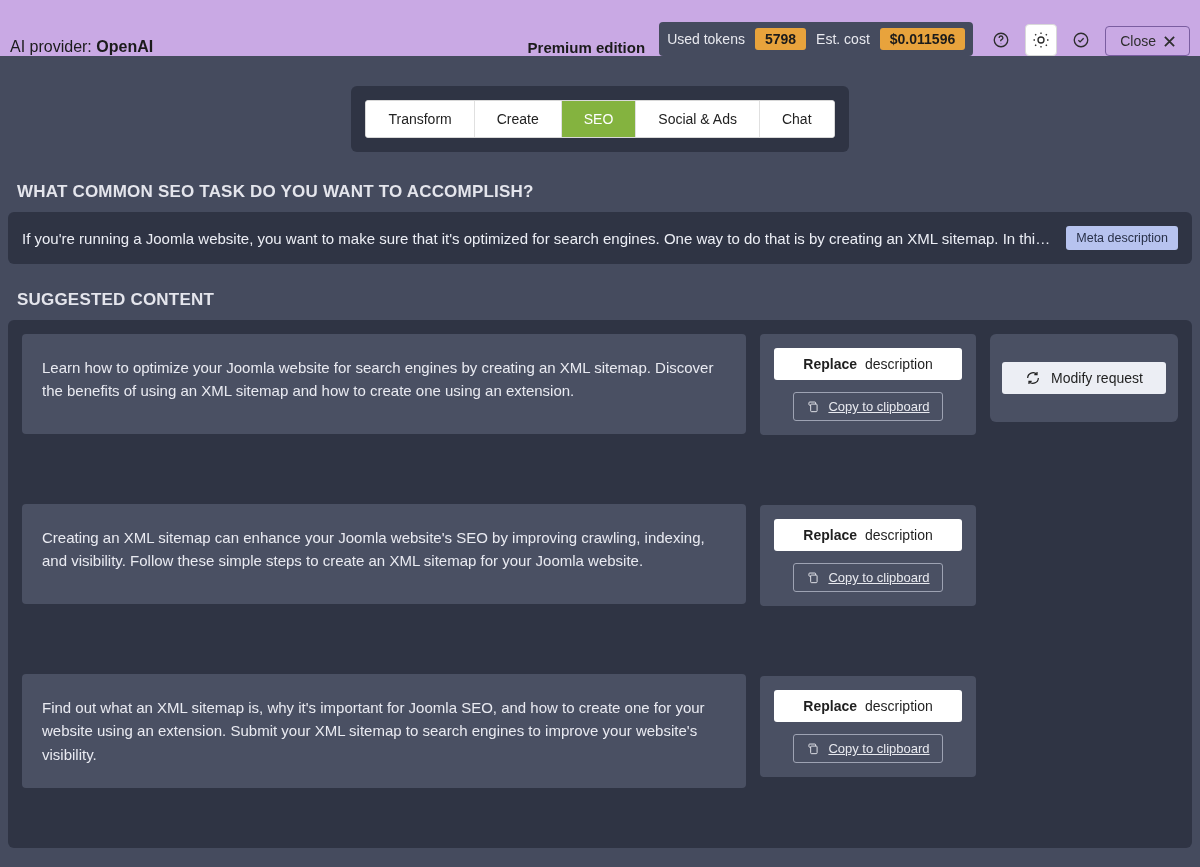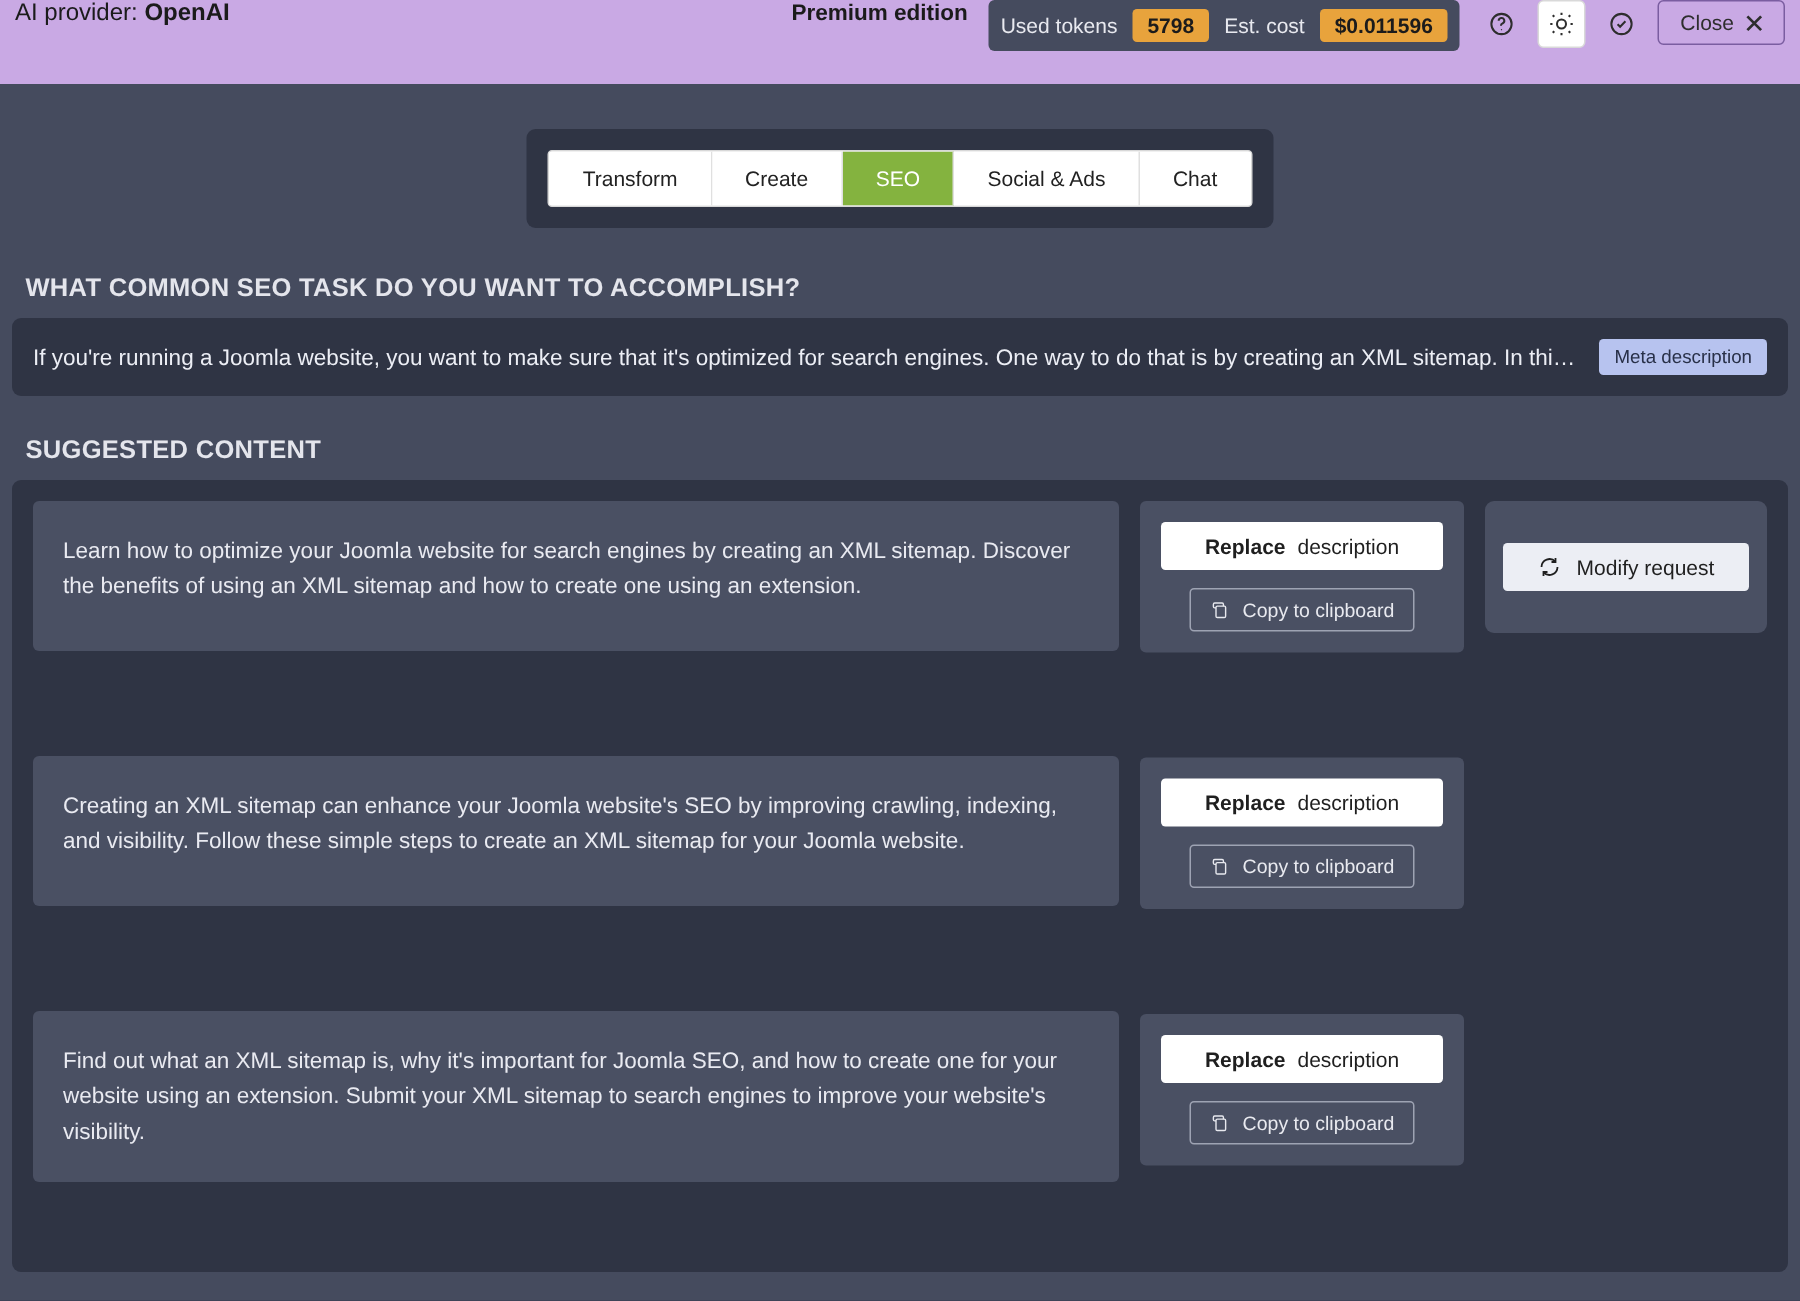--- a/index.html
+++ b/index.html
@@ -3,21 +3,21 @@
 <meta charset="utf-8">
 <style>
   * { box-sizing: border-box; margin: 0; padding: 0; }
   html, body { width: 1200px; height: 867px; font-family: "Segoe UI", Arial, sans-serif; background: #454b5e; color: #e8e9ef; overflow: hidden; }
   
   
   .header {
     background: #c9a9e4;
     height: 56px;
     display: flex;
-    align-items: flex-start;
+    align-items: flex-end;
     padding: 0 10px;
     color: #1b1b1b;
   }
   .header-left { font-size: 16px; padding-left: 0; }
   .header-left .provider-label { }
   .header-left .provider-name { font-weight: 700; }
   .header-spacer { flex: 1; }
   .premium { font-weight: 700; font-size: 15px; color: #1b1b1b; margin-right: 14px; }
   .token-group {
     display: flex; align-items: center; background: #454b5e; border-radius: 4px;
@@ -101,21 +101,21 @@
   }
   .btn-white {
     background: #ffffff; color: #1f1f1f; border: none; border-radius: 3px;
     padding: 8px 4px; font-size: 14px; cursor: pointer; width: 100%;
     display: flex; align-items: center; justify-content: center; gap: 8px;
   }
   .btn-white b { font-weight: 700; }
   .btn-outline {
     background: transparent; border: 1px solid #9ea3b3; color: #e8e9ef;
     border-radius: 3px; padding: 6px 12px; font-size: 13px; cursor: pointer;
-    display: flex; align-items: center; justify-content: center; gap: 8px;
+    display: flex; align-items: center; justify-content: center; gap: 8px; text-decoration: underline;
   }
   .btn-outline svg { width: 14px; height: 14px; stroke: #e8e9ef; fill: none; stroke-width: 1.6; }
   
   .modify-card {
     background: #4a5063; border-radius: 6px; padding: 28px 12px;
   }
   .modify-btn {
     background: #eceef4; color: #1f1f1f; border: none; border-radius: 3px;
     padding: 8px 12px; font-size: 14px; cursor: pointer; width: 100%;
     display: flex; align-items: center; justify-content: center; gap: 10px;

